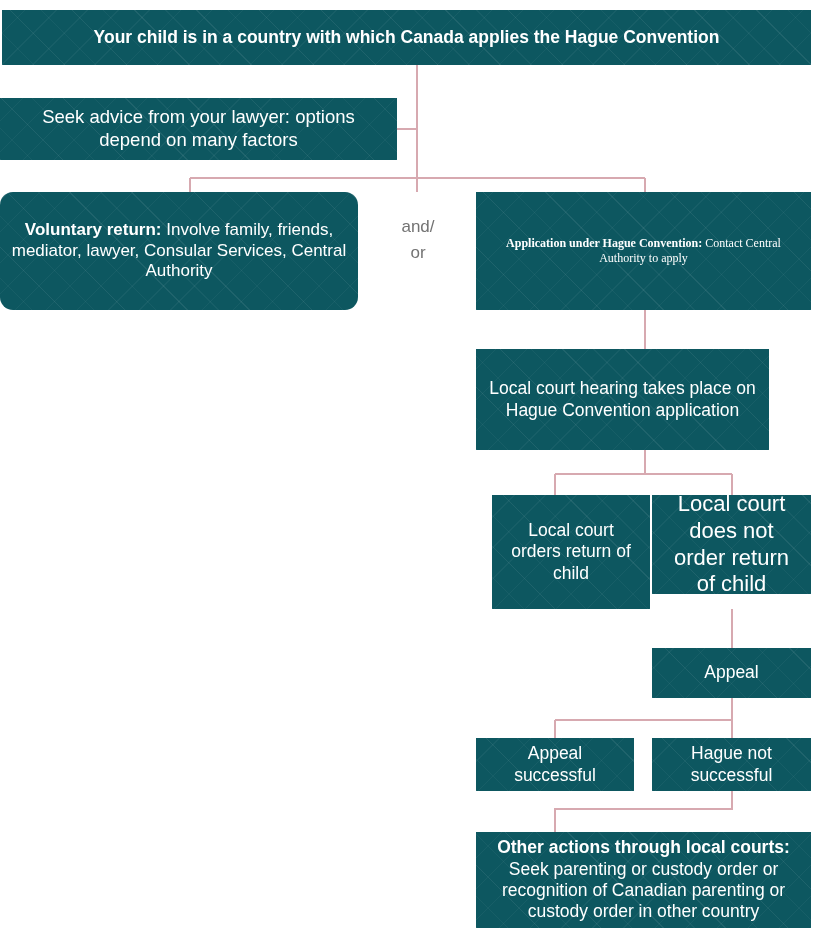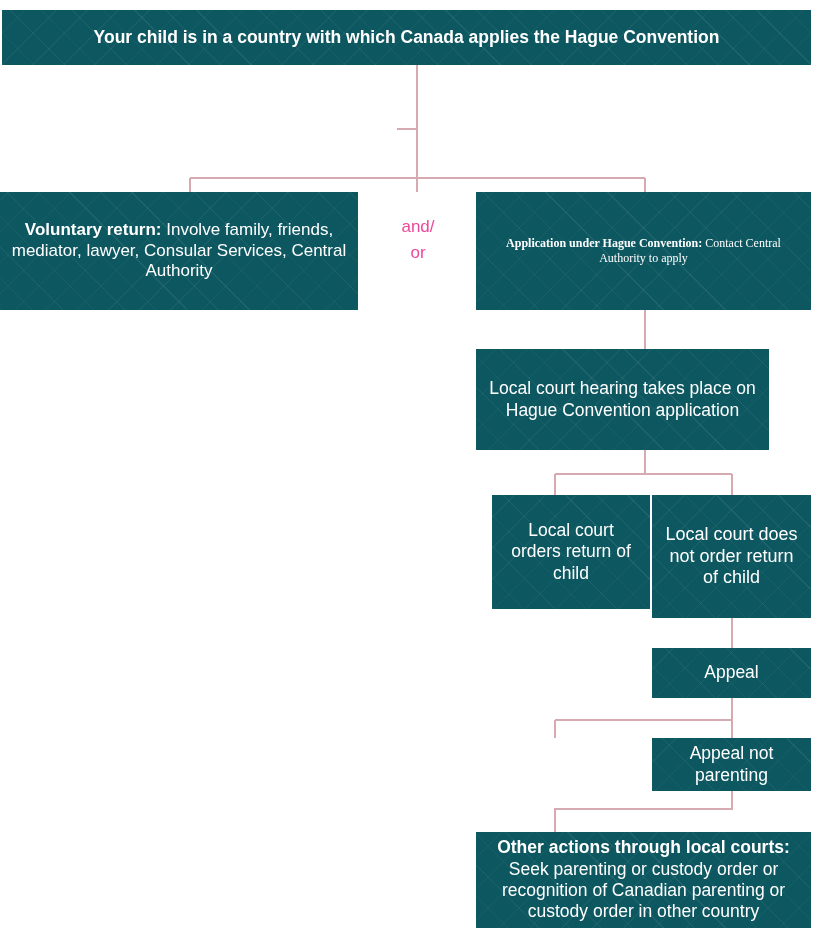--- a/index.html
+++ b/index.html
@@ -52,39 +52,39 @@
         rgba(255,255,255,0) 44px);
     line-height: 1.22;
     padding: 4px 10px;
   }
   .node .txt { display: block; }
   .node b { font-weight: bold; }
 
   
   .n-header      { left: 2px;   top: 10px;  width: 809px; height: 55px;  font-size: 17.5px; font-weight: bold; }
   .n-seek        { left: 0px;   top: 98px;  width: 397px; height: 62px;  font-size: 18.5px; }
-  .n-voluntary   { left: 0px;   top: 192px; width: 358px; height: 118px; font-size: 17px; }
+  .n-voluntary   { left: 0px;   top: 192px; width: 358px; height: 118px; font-size: 17px; border-radius: 13px; }
   .n-application { left: 476px; top: 192px; width: 335px; height: 118px; font-size: 12px; font-family: Liberation Serif, serif; }
   .n-hearing     { left: 476px; top: 349px; width: 293px; height: 101px; font-size: 17.5px; }
   .n-orders      { left: 476px; top: 495px; width: 158px; height: 114px; font-size: 17.5px; margin-left: 16px; }
-  .n-noorder     { left: 652px; top: 495px; width: 159px; height: 123px; font-size: 18px; }
+  .n-noorder     { left: 652px; top: 495px; width: 159px; height: 99px; font-size: 22px; }
   .n-appeal      { left: 652px; top: 648px; width: 159px; height: 50px;  font-size: 17.5px; }
   .n-appealsucc  { left: 476px; top: 738px; width: 158px; height: 53px;  font-size: 17.5px; }
   .n-appealnot   { left: 652px; top: 738px; width: 159px; height: 53px;  font-size: 17.5px; }
   .n-other       { left: 476px; top: 832px; width: 335px; height: 96px; font-size: 17.5px; }
 
   
   .andor {
     position: absolute;
     z-index: 2;
     left: 368px;
     top: 214px;
     width: 100px;
     text-align: center;
-    color: #ec4899;
+    color: #737373;
     font-size: 17px;
     line-height: 1.5;
   }
   .andor .l { display: block; }
 </style>
 </head>
 <body>
 
 <div id="canvas">
 
@@ -114,20 +114,23 @@
       <path d="M732,720 L732,738"></path>
 
       <path d="M732,791 L732,809 L555,809 L555,832"></path>
     </g>
   </svg>
 
   <div class="node n-header">
     <span class="txt">Your child is in a country with which Canada applies the Hague Convention</span>
   </div>
 
+  <div class="node n-seek">
+    <span class="txt">Seek advice from your lawyer: options depend on many factors</span>
+  </div>
 
   <div class="node n-voluntary">
     <span class="txt"><b>Voluntary return:</b><span> Involve family, friends, mediator, lawyer, Consular Services, Central Authority</span></span>
   </div>
 
   <div class="andor">
     <span class="l">and/</span>
     <span class="l">or</span>
   </div>
 
@@ -144,22 +147,25 @@
   </div>
 
   <div class="node n-noorder">
     <span class="txt">Local court does not order return of child</span>
   </div>
 
   <div class="node n-appeal">
     <span class="txt">Appeal</span>
   </div>
 
+  <div class="node n-appealsucc">
+    <span class="txt">Appeal successful</span>
+  </div>
 
   <div class="node n-appealnot">
-    <span class="txt">Appeal not parenting</span>
+    <span class="txt">Hague not successful</span>
   </div>
 
   <div class="node n-other">
     <span class="txt"><b>Other actions through local courts:</b><span> Seek parenting or custody order or recognition of Canadian parenting or custody order in other country</span></span>
   </div>
 
 </div>
 
 </body></html>

